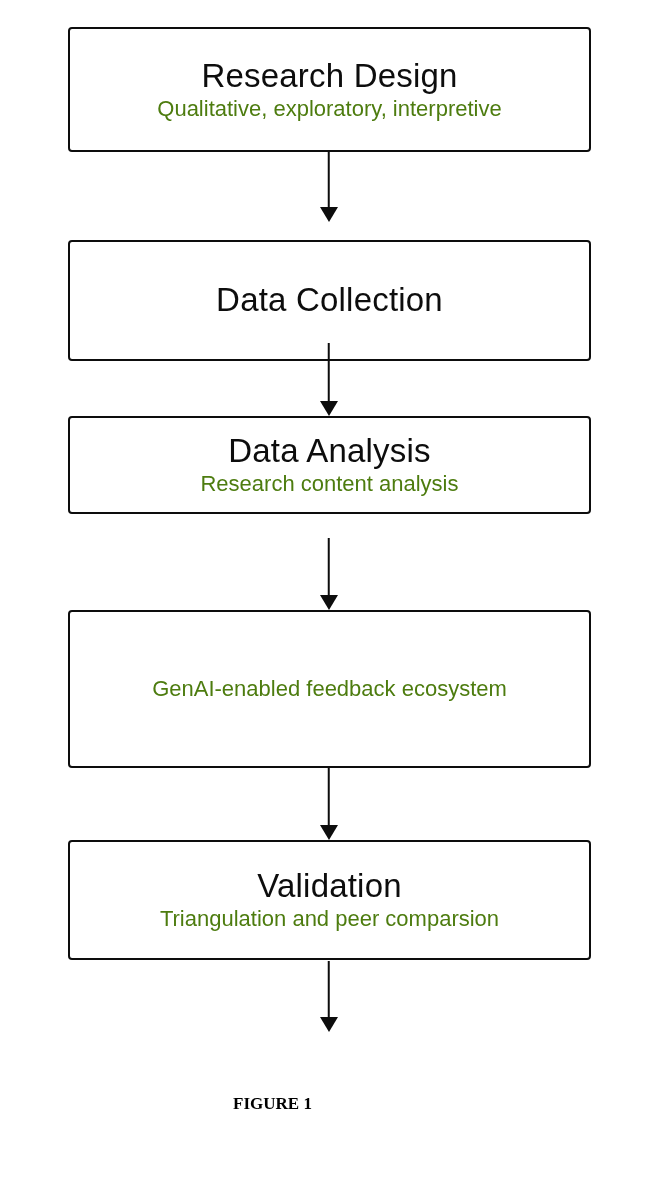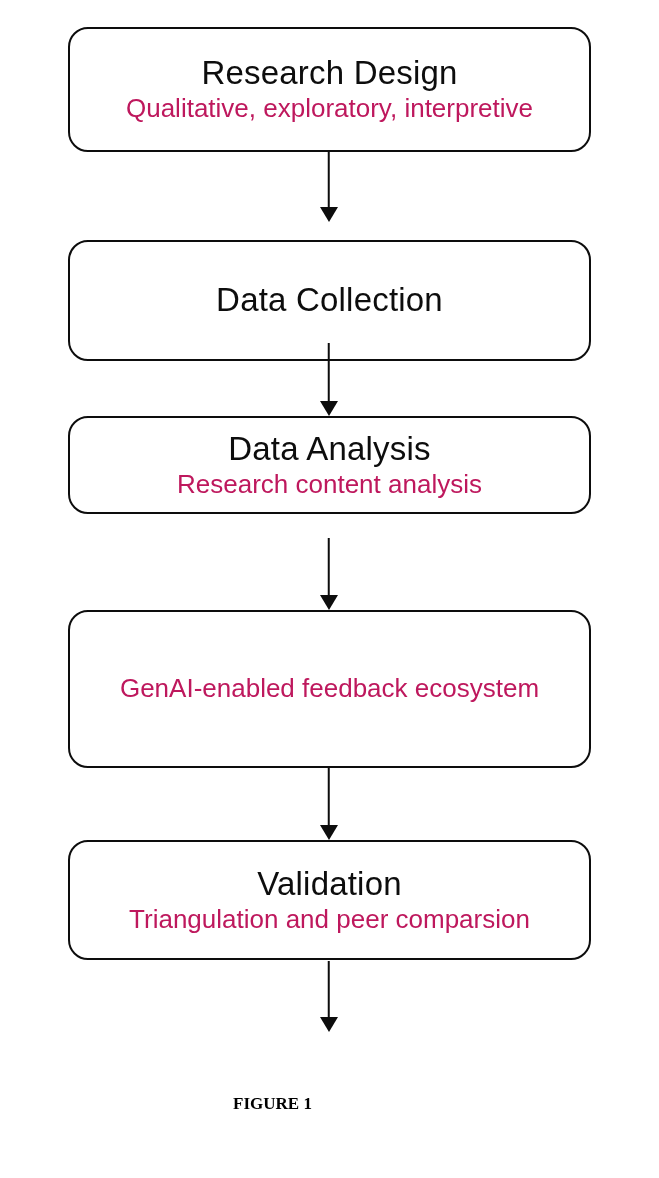--- a/index.html
+++ b/index.html
@@ -11,39 +11,39 @@
     background: #ffffff;
     overflow: hidden;
     font-family: "Liberation Sans", sans-serif;
   }
   .flow-box {
     position: absolute;
     left: 68px;
     width: 523px;
     background: #ffffff;
     border: 2.5px solid #0d0d0d;
-    border-radius: 20px;
+    border-radius: 4px;
     display: flex;
     flex-direction: column;
     align-items: center;
     justify-content: center;
     text-align: center;
   }
   .box-title {
     font-size: 33px;
     line-height: 1.18;
     font-weight: 500;
     color: #0d0d0d;
     white-space: pre-line;
     letter-spacing: 0.2px;
   }
   .box-subtitle {
-    font-size: 26px;
+    font-size: 22px;
     line-height: 1.2;
-    color: #be185d;
+    color: #4d7c0f;
   }
   .box-1 { top: 27px;  height: 125px; }
   .box-2 { top: 240px; height: 121px; }
   .box-3 { top: 416px; height: 98px; justify-content: center; }
   .box-4 { top: 610px; height: 158px; }
   .box-5 { top: 840px; height: 120px; }
 
   .arrow {
     position: absolute;
     left: 318px;

